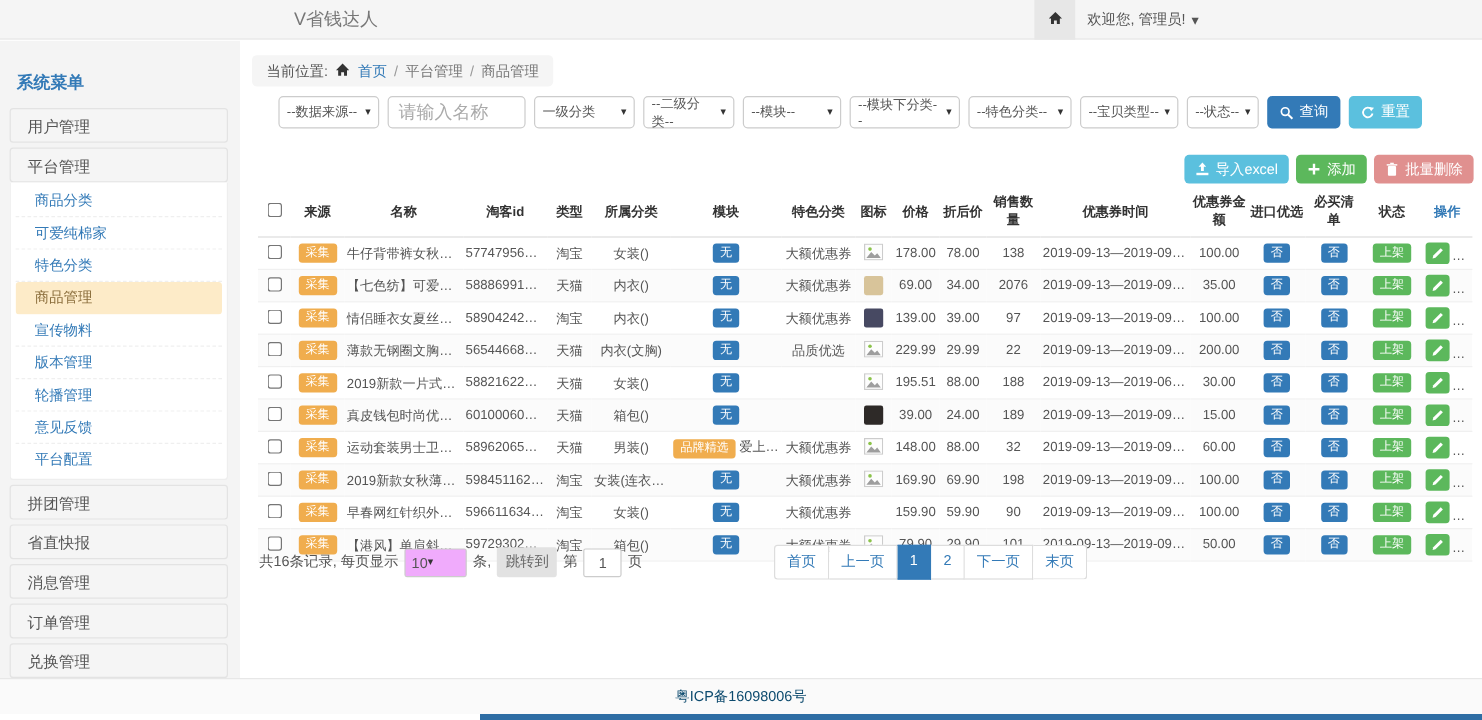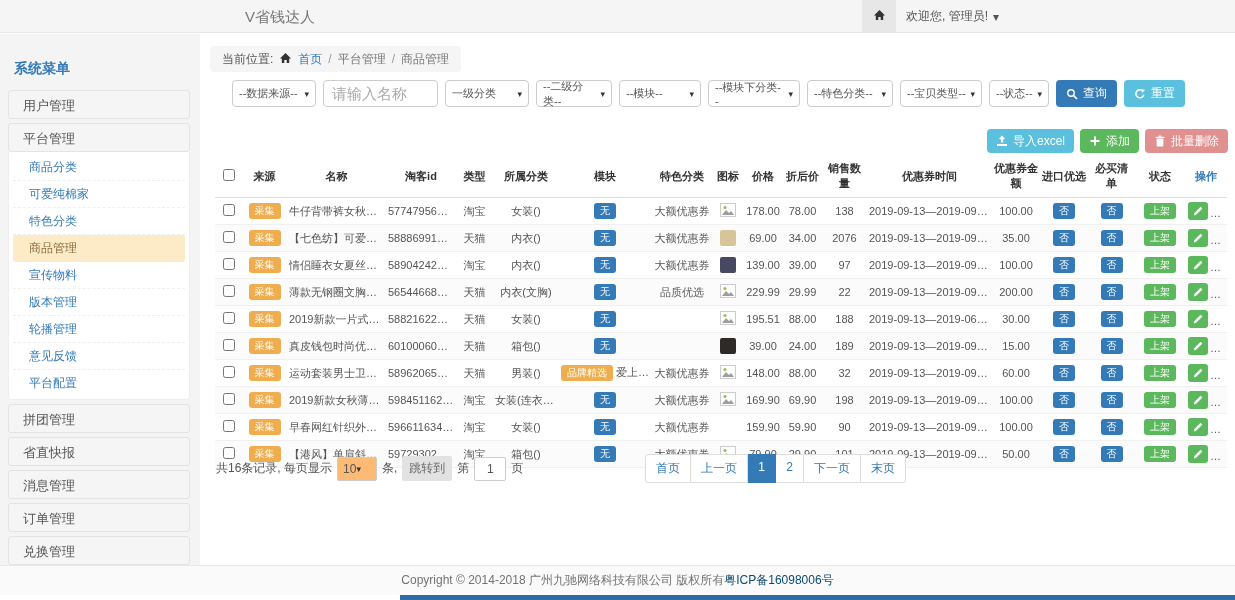--- a/index.html
+++ b/index.html
@@ -59,21 +59,21 @@
   .b-green { background:#5cb85c; cursor:pointer; }
   .mini { display:inline-flex; align-items:center; justify-content:center; width:20px; height:18px; border-radius:3px; cursor:pointer; margin:0 1px; }
   .mb-green { background:#5cb85c; }
   .mb-red { background:#d9534f; }
   .photo { display:inline-block; width:16px; height:16px; border-radius:2px; vertical-align:middle; }
   .cbx { width:12px; height:12px; cursor:pointer; }
   .mod-txt { margin-left:3px; color:#555; }
 
   
   .pgn-left { position:absolute; left:216px; top:456px; display:flex; align-items:center; gap:5px; font-size:12px; color:#555; }
-  .pp-select { height:24px; width:40px; border:1px solid #ccc; border-radius:2px; display:inline-flex; align-items:center; justify-content:flex-start; padding:0 5px; background:#fdba74; cursor:pointer; }
+  .pp-select { height:24px; width:52px; border:1px solid #ccc; border-radius:2px; display:inline-flex; align-items:center; justify-content:flex-start; padding:0 5px; background:#f0abfc; cursor:pointer; }
   .pp-select .car { font-size:9px; color:#333; }
   .jump-btn { background:#e2e2e2; border-radius:2px; padding:4px 7px; color:#666; cursor:pointer; }
   .pg-input { width:32px; height:24px; border:1px solid #ccc; border-radius:2px; text-align:center; font-size:12px; color:#555; font-family:inherit; }
   .pgn-right { position:absolute; left:645px; top:454px; display:flex; }
   .pg-box { min-width:28px; padding:5px 10px; border:1px solid #ddd; border-left:none; color:#337ab7; font-size:12px; text-align:center; cursor:pointer; background:#fff; }
   .pg-box:first-child { border-left:1px solid #ddd; border-radius:3px 0 0 3px; }
   .pg-box:last-child { border-radius:0 3px 3px 0; }
   .pg-box.active { background:#337ab7; border-color:#337ab7; color:#fff; }
 
   
@@ -651,18 +651,17 @@
       <span class="pg-box">首页</span>
       <span class="pg-box">上一页</span>
       <span class="pg-box active">1</span>
       <span class="pg-box">2</span>
       <span class="pg-box">下一页</span>
       <span class="pg-box">末页</span>
     </div>
 
   <div class="footer-mask"></div>
   <div class="footer">
-    <span>Copyright © 2014-2018 广州九驰网络科技有限公司 版权所有</span>
     <span class="lnk">粤ICP备16098006号</span>
   </div>
   <div class="blue-strip"></div>
 
 </div>
 
 </body></html>

